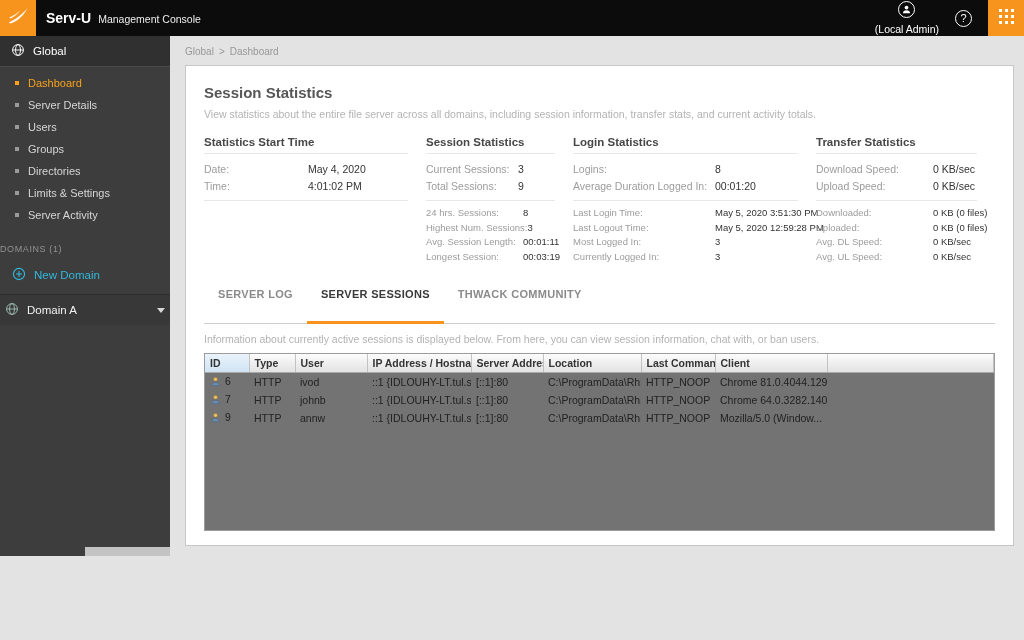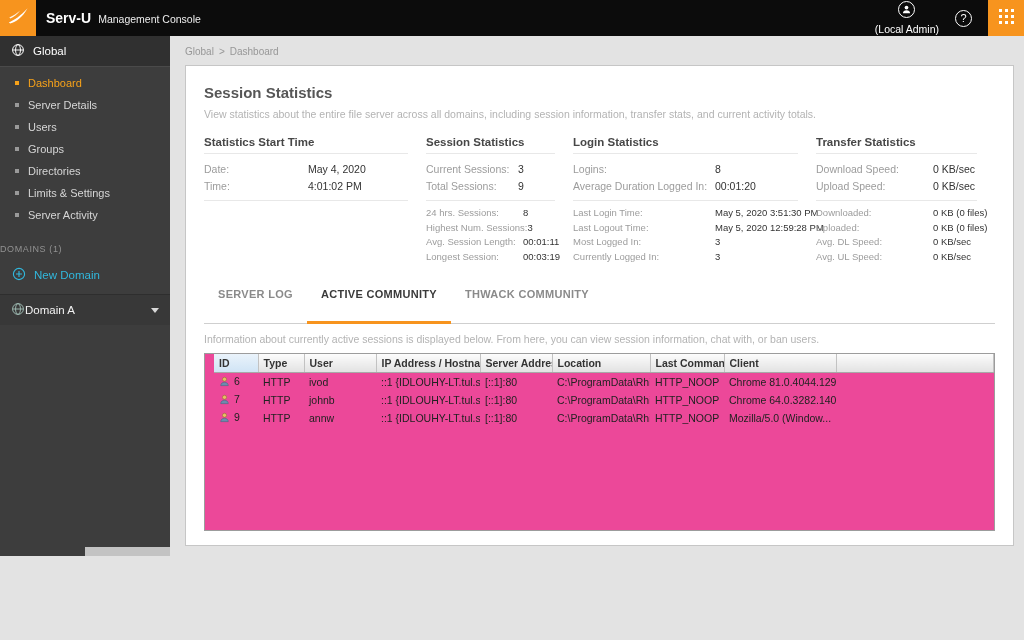--- a/index.html
+++ b/index.html
@@ -24,21 +24,21 @@
   
   .sidebar { width:170px; background:#3d3d3d; flex:none; position:relative; }
   .global-row { height:31px; background:#303030; display:flex; align-items:center; gap:8px; padding:0 11px; color:#fff; font-size:11.5px; border-bottom:1px solid #4a4a4a; cursor:pointer; }
   .nav { padding:5px 0 0; }
   .nav-item { height:22px; display:flex; align-items:center; gap:9px; padding:0 10px 0 15px; color:#d6d6d6; font-size:11px; cursor:pointer; }
   .bullet { width:4px; height:4px; background:#9a9a9a; flex:none; }
   .nav-item.active { color:#f7a21a; }
   .nav-item.active .bullet { background:#f7a21a; }
   .domains-label { padding:18px 0 8px; font-size:9px; color:#929292; letter-spacing:.6px; }
   .new-domain { display:flex; align-items:center; gap:8px; padding:5px 12px 6px; color:#31b8dd; font-size:11.5px; cursor:pointer; }
-  .domain-row { margin-top:5px; display:flex; align-items:center; gap:0; padding:7px 11px; color:#f2f2f2; font-size:11.5px; background:#383838; border-top:1px solid #2e2e2e; cursor:pointer; }
+  .domain-row { margin-top:5px; display:flex; align-items:center; gap:8px; padding:7px 5px; color:#f2f2f2; font-size:11.5px; background:#383838; border-top:1px solid #2e2e2e; cursor:pointer; }
   .chevron-down { margin-left:auto; width:0; height:0; border-left:4px solid transparent; border-right:4px solid transparent; border-top:5px solid #d8d8d8; }
   .sidebar-scroll { position:absolute; bottom:0; right:0; width:85px; height:9px; background:#c3c3c3; cursor:pointer; }
 
   
   .main { flex:1; display:flex; flex-direction:column; min-width:0; }
   .breadcrumb { padding:10px 0 8px 15px; font-size:10px; color:#979797; display:flex; gap:5px; }
   .breadcrumb .crumb-link { cursor:pointer; }
   .card { flex:1; margin:0 10px 10px 15px; background:#fff; border:1px solid #c6c6c6; padding:16px 18px 14px; overflow:hidden; display:flex; flex-direction:column; }
 
   .panel-title { font-size:15px; font-weight:bold; color:#565656; margin:2px 0 7px; }
@@ -59,21 +59,21 @@
   .stat-rows.bottom.col0 .s-lbl { min-width:106px; }
   .stat-rows.bottom.col1 .s-lbl { min-width:97px; }
 
   
   .tabs { margin-top:16px; display:flex; border-bottom:1px solid #cfcfcf; }
   .tab { padding:8px 14px 21px; font-size:11px; font-weight:bold; color:#8a8a8a; letter-spacing:.3px; cursor:pointer; border-bottom:3px solid transparent; margin-bottom:-1px; }
   .tab.active { color:#3a3a3a; border-bottom-color:#f7941e; }
   .tab-desc { font-size:10.5px; color:#b3b3b3; margin:9px 0 8px; }
 
   
-  .grid-wrap { border:1px solid #9c9c9c; flex:1; background:#ec4899; overflow:hidden;padding-left:9px; }
+  .grid-wrap { border:1px solid #9c9c9c; flex:1; background:#737373; overflow:hidden; }
   table { width:100%; border-collapse:collapse; table-layout:fixed; }
   thead th { background:linear-gradient(#fcfcfc,#e2e2e2); border-right:1px solid #c2c2c2; border-bottom:1px solid #a8a8a8; padding:3px 5px; text-align:left; font-weight:bold; color:#333; font-size:10.5px; white-space:nowrap; overflow:hidden; cursor:pointer; }
   thead th.sorted { background:linear-gradient(#eaf3fb,#d0e4f5); }
   thead th.filler { cursor:default; }
   tbody td { padding:2px 5px; color:#222; font-size:10.5px; white-space:nowrap; overflow:hidden; height:16px; }
   tbody tr { cursor:pointer; }
   .p-icon { display:inline-block; vertical-align:-2px; margin-right:4px; }
 </style>
 </head>
 <body>
@@ -317,21 +317,21 @@
             <div class="stat-row">
               <span class="s-lbl">Avg. UL Speed:</span>
               <span class="s-val">0 KB/sec</span>
             </div>
           </div>
         </section>
       </div>
 
       <div class="tabs">
         <div class="tab">SERVER LOG</div>
-        <div class="tab active">ACTIVE COMMUNITY</div>
+        <div class="tab active">SERVER SESSIONS</div>
         <div class="tab">THWACK COMMUNITY</div>
       </div>
 
       <p class="tab-desc">Information about currently active sessions is displayed below. From here, you can view session information, chat with, or ban users.</p>
 
       <div class="grid-wrap">
         <table>
           <colgroup>
             <col style="width:44px">
               <col style="width:46px">

